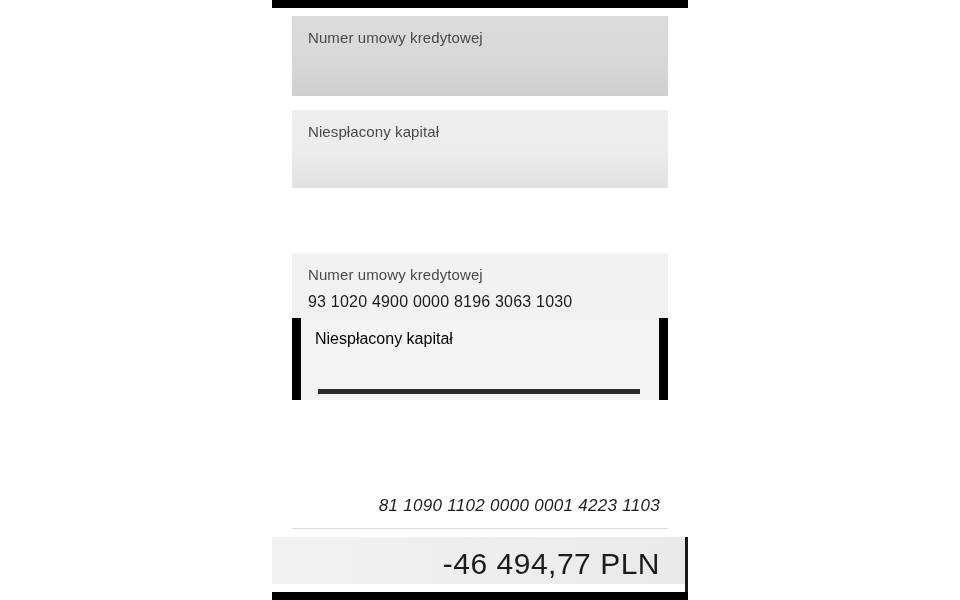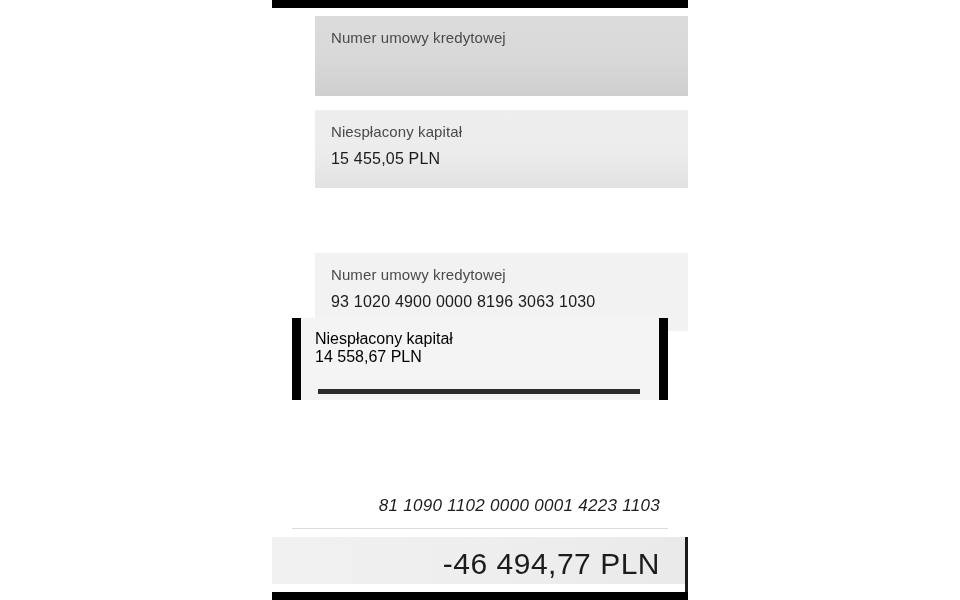--- a/index.html
+++ b/index.html
@@ -56,21 +56,20 @@
     height: 584px;
   }
 
   
   .card {
     position: absolute;
     left: 20px;
     width: 376px;
     box-sizing: border-box;
     padding: 12px 16px 14px 16px;
-    margin-left: 23px;
   }
 
   .card .label {
     font-size: 15px;
     color: #4a4a4a;
     letter-spacing: 0.1px;
     line-height: 20px;
   }
 
   .card .value {
@@ -236,36 +235,34 @@
     <div class="top-bar"></div>
 
     <div class="content">
 
       <div class="card card-grad-1">
         <div class="label">Numer umowy kredytowej</div>
       </div>
 
       <div class="card card-grad-2">
         <div class="label">Niespłacony kapitał</div>
-        <div class="value">15 455,05 PLN</div>
       </div>
 
       <div class="gap-strip"></div>
 
       <div class="card card-plain-1">
         <div class="label">Numer umowy kredytowej</div>
         <div class="value">93 1020 4900 0000 8196 3063 1030</div>
       </div>
 
       <div class="selection-wrap">
         <div class="handle handle-left"></div>
         <div class="handle handle-right"></div>
         <div class="sel-card">
           <div class="label">Niespłacony kapitał</div>
-          <div class="value">14 558,67 PLN</div>
         </div>
         <div class="sel-underline"></div>
       </div>
 
 
       <div class="acct-number">81 1090 1102 0000 0001 4223 1103</div>
 
       <div class="divider"></div>
 
       <div class="balance-band">

